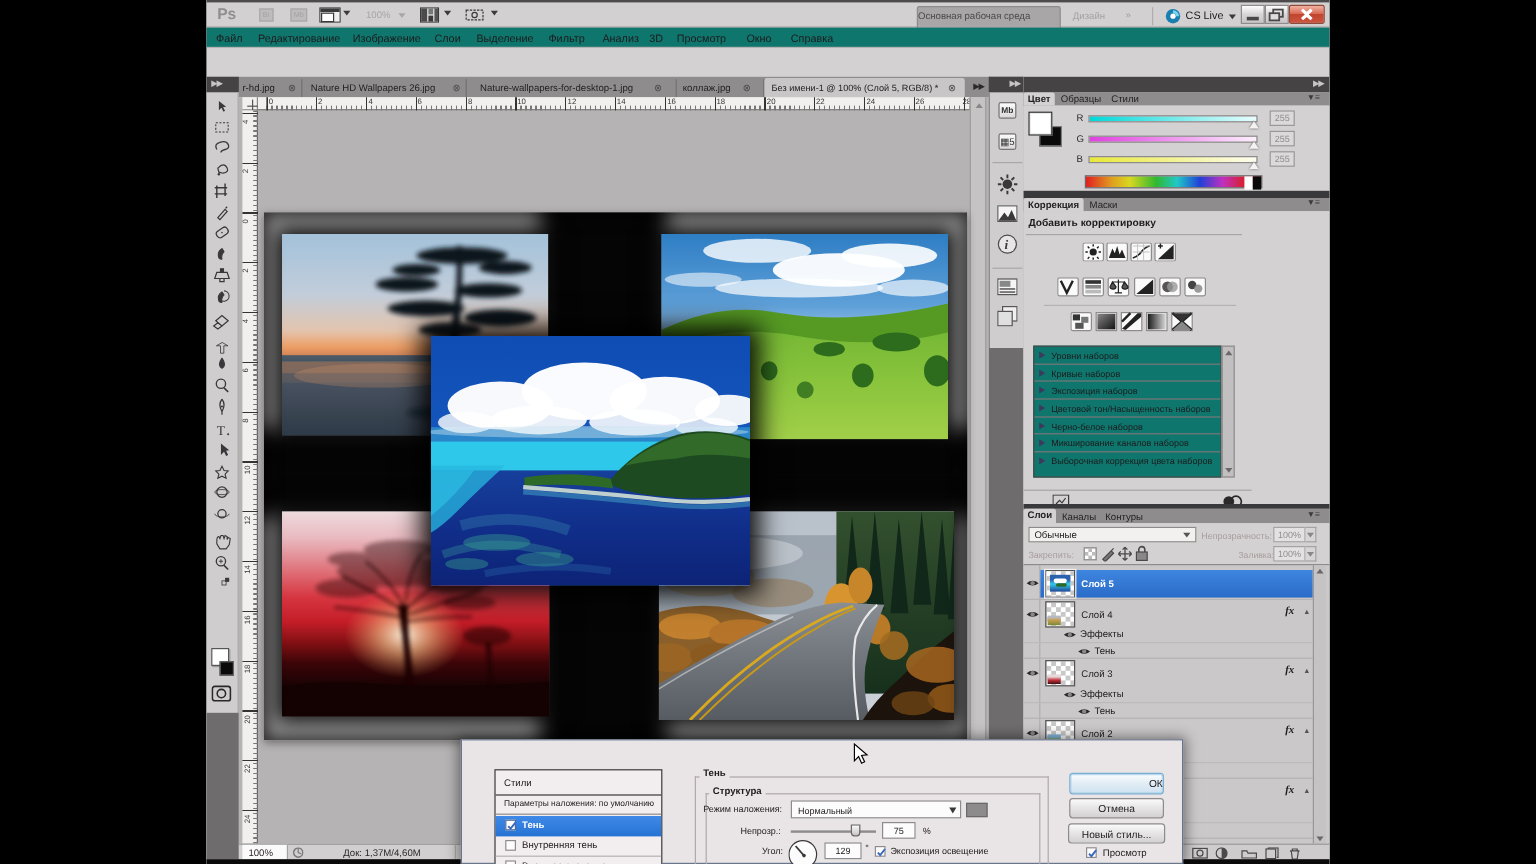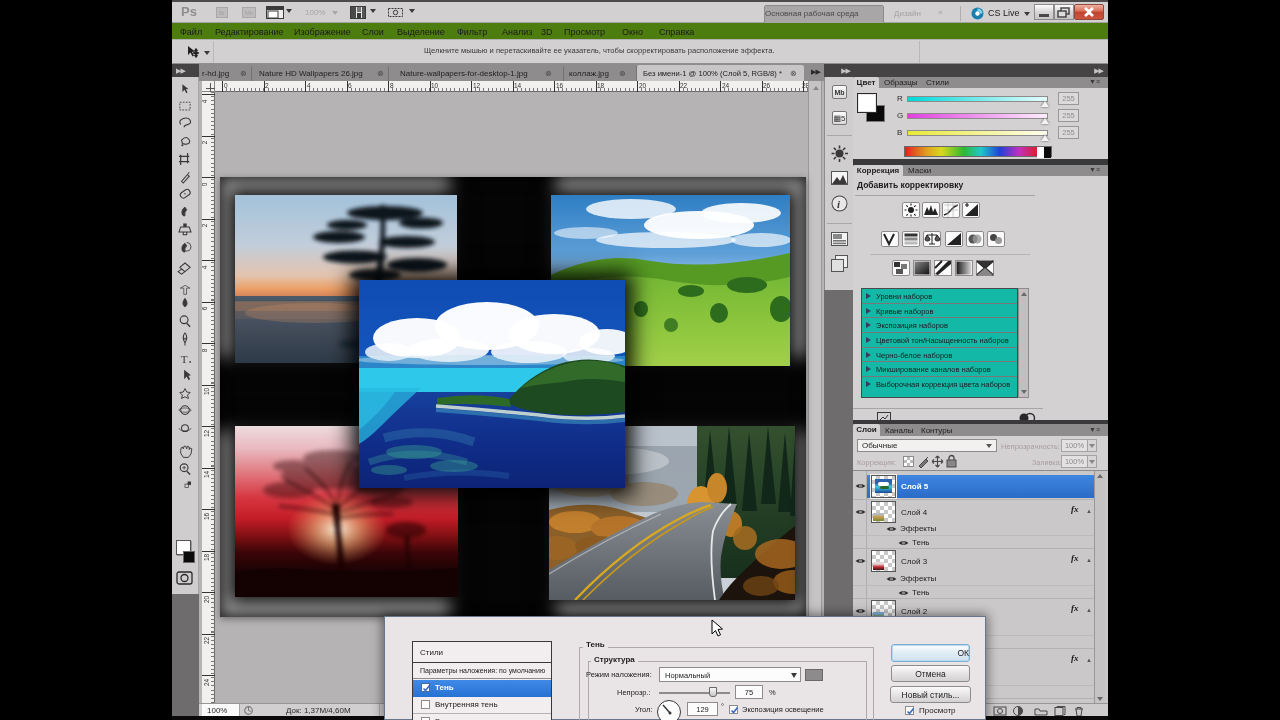--- a/index.html
+++ b/index.html
@@ -56,44 +56,34 @@
           <rect x="6" y="3" width="8" height="6" fill="none" stroke="#4a4849" stroke-width="1.5"></rect>
           <rect x="3" y="6" width="8" height="6" fill="#ddd" stroke="#4a4849" stroke-width="1.5"></rect>
         </svg></div>
     <div class="abs" style="left:902px;top:2px;width:30px;height:16px;background:linear-gradient(#f0b0a0,#d86b55 45%,#c0442e 50%,#cd5540);border:1px solid #8e4a3a;border-radius:2px">
       <svg width="28" height="14">
           <path d="M10 3 L14 6.5 L18 3 M10 11 L14 7.5 L18 11" stroke="#fff" stroke-width="2.6" fill="none"></path>
           <path d="M10.5 3.5 L17.5 10.5 M17.5 3.5 L10.5 10.5" stroke="#fff" stroke-width="2.2"></path>
         </svg></div>
   </div>
 
-  <div class="abs" id="menubar" style="left:0;top:23px;width:936px;height:17px;background:#4d7c0f;border-bottom:1px solid #b5b2b3;font-size:9px;color:#1d1b1c">
+  <div class="abs" id="menubar" style="left:0;top:23px;width:936px;height:17px;background:#0f766e;border-bottom:1px solid #b5b2b3;font-size:9px;color:#1d1b1c">
     <span class="abs" style="left:8px;top:4px">Файл</span>
     <span class="abs" style="left:43px;top:4px">Редактирование</span>
     <span class="abs" style="left:122px;top:4px">Изображение</span>
     <span class="abs" style="left:190px;top:4px">Слои</span>
     <span class="abs" style="left:225px;top:4px">Выделение</span>
     <span class="abs" style="left:285px;top:4px">Фильтр</span>
     <span class="abs" style="left:330px;top:4px">Анализ</span>
     <span class="abs" style="left:369px;top:4px">3D</span>
     <span class="abs" style="left:392px;top:4px">Просмотр</span>
     <span class="abs" style="left:450px;top:4px">Окно</span>
     <span class="abs" style="left:487px;top:4px">Справка</span>
   </div>
 
-  <div class="abs" id="optbar" style="left:0;top:41px;width:936px;height:23px;background:#d3d0d1;border-bottom:1px solid #918e8f">
-    <svg class="abs" style="left:13px;top:4px" width="16" height="14">
-        <path d="M3 1 L3 10 L5.5 7.5 L7.5 11.5 L9 10.5 L7 7 L10 6.5 Z" fill="#222"></path>
-        <path d="M11 5 v6 M8 8 h6 M11 3.5 l-1.5 2 h3 Z M11 12.5 l-1.5 -2 h3 Z M8.5 8 l2 -1.5 v3 Z M13.5 8 l-2 -1.5 v3 Z" stroke="#222" stroke-width="1" fill="#222"></path>
-      </svg>
-    <div class="abs" style="left:32px;top:10px;width:0;height:0;border-left:3px solid transparent;border-right:3px solid transparent;border-top:4px solid #3c3a3b"></div>
-    <div class="abs" style="left:41px;top:0;width:1px;height:22px;background:#bab7b8"></div>
-    <div class="abs" style="left:252px;top:5px;font-size:7.6px;color:#3a3839">Щелкните мышью и перетаскивайте ее указатель, чтобы скорректировать расположение эффекта.</div>
-    <div class="abs" style="left:747px;top:0;width:1px;height:22px;background:#bab7b8"></div>
-  </div>
 
   <div class="abs" id="tabrow" style="left:0;top:64px;width:653px;height:17px;background:#8f8c8d;font-size:8px;color:#232122">
     <div class="abs" style="left:0;top:0;width:27px;height:13px;background:#454344;color:#c8c5c6;font-size:7px;line-height:13px;padding-left:4px;letter-spacing:-1px">▶▶</div>
     <div class="abs" style="left:30px;top:2px;width:50px;height:15px;border-right:1px solid #757273">
         <span class="abs" style="left:0px;top:3px">r-hd.jpg</span>
         <span class="abs" style="left:38px;top:3px;color:#4a4849">⊗</span>
       </div>
     <div class="abs" style="left:80px;top:2px;width:137px;height:15px;border-right:1px solid #757273">
         <span class="abs" style="left:7px;top:3px">Nature HD Wallpapers 26.jpg</span>
         <span class="abs" style="left:125px;top:3px;color:#4a4849">⊗</span>
@@ -621,21 +611,21 @@
             </linearGradient>
           </g>
         <g transform="translate(84)">
             <rect x="0.5" y="0.5" width="17" height="15" fill="#fbfafa" stroke="#8e8b8c"></rect>
             <path d="M1 1 L17 15 M17 1 L1 15" stroke="#222" stroke-width="2"></path>
             <path d="M1 1 h16 L9 8 Z" fill="#333"></path>
             <path d="M1 15 h16 L9 8 Z" fill="#888"></path>
           </g>
       </svg>
 
-      <div class="abs" style="left:8px;top:112px;width:157px;height:110px;background:#14b8a6;border:1px solid #4a4849">
+      <div class="abs" style="left:8px;top:112px;width:157px;height:110px;background:#0f766e;border:1px solid #4a4849">
         <div style="height:14.7px;border-bottom:1px solid #7a7778;position:relative">
             <span class="abs" style="left:4px;top:4px;width:0;height:0;border-top:3.5px solid transparent;border-bottom:3.5px solid transparent;border-left:5px solid #3c3a5a"></span>
             <span class="abs" style="left:14px;top:3px;font-size:7.5px;color:#1d1b1c">Уровни наборов</span>
           </div>
         <div style="height:14.7px;border-bottom:1px solid #7a7778;position:relative">
             <span class="abs" style="left:4px;top:4px;width:0;height:0;border-top:3.5px solid transparent;border-bottom:3.5px solid transparent;border-left:5px solid #3c3a5a"></span>
             <span class="abs" style="left:14px;top:3px;font-size:7.5px;color:#1d1b1c">Кривые наборов</span>
           </div>
         <div style="height:14.7px;border-bottom:1px solid #7a7778;position:relative">
             <span class="abs" style="left:4px;top:4px;width:0;height:0;border-top:3.5px solid transparent;border-bottom:3.5px solid transparent;border-left:5px solid #3c3a5a"></span>
@@ -682,21 +672,21 @@
       <span class="abs" style="right:8px;top:2px;color:#3a3839;font-size:7px">▼≡</span>
     </div>
 
     <div class="abs" style="left:0;top:372px;width:255px;height:34px;background:#d4d1d2">
       <div class="abs" style="left:4px;top:3px;width:140px;height:13px;background:#f2f1f0;border:1px solid #8e8b8c;font-size:8px;color:#1d1b1c;line-height:12px;padding-left:4px">Обычные<span class="abs" style="right:4px;top:4px;width:0;height:0;border-left:3px solid transparent;border-right:3px solid transparent;border-top:4px solid #555"></span></div>
       <span class="abs" style="left:148px;top:6px;font-size:7.5px;color:#a89d9e">Непрозрачность:</span>
       <div class="abs" style="left:208px;top:3px;width:27px;height:13px;background:#e4e1e2;border:1px solid #a5a2a3;font-size:7.5px;color:#908d8e;text-align:center;line-height:12px">100%</div>
       <div class="abs" style="left:235px;top:3px;width:9px;height:13px;background:#d8d5d6;border:1px solid #a5a2a3;border-left:none">
           <span class="abs" style="left:1px;top:4px;width:0;height:0;border-left:3px solid transparent;border-right:3px solid transparent;border-top:4px solid #8a8788"></span>
         </div>
-      <span class="abs" style="left:4px;top:22px;font-size:7.5px;color:#a89d9e">Коррекция:</span>
+      <span class="abs" style="left:4px;top:22px;font-size:7.5px;color:#a89d9e">Закрепить:</span>
       <div class="abs" style="left:50px;top:20px;width:11px;height:11px;border:1px solid #8e8b8c;background:repeating-conic-gradient(#bbb 0% 25%,#fff 0% 50%) 0 0/6px 6px"></div>
       <svg class="abs" style="left:64px;top:19px" width="12" height="13">
           <path d="M2 11 L9 4 L11 6 L4 13 Z M9 4 l2-2" stroke="#4a4849" fill="#777" stroke-width="1"></path>
         </svg>
       <svg class="abs" style="left:78px;top:19px" width="13" height="13">
           <path d="M6.5 1 v11 M1 6.5 h11 M6.5 1 l-2 2 M6.5 1 l2 2 M6.5 12 l-2-2 M6.5 12 l2-2 M1 6.5 l2-2 M1 6.5 l2 2 M12 6.5 l-2-2 M12 6.5 l-2 2" stroke="#4a4849" stroke-width="1.1" fill="none"></path>
         </svg>
       <svg class="abs" style="left:93px;top:18px" width="11" height="14">
           <rect x="1" y="6" width="9" height="7" fill="#8a8788" stroke="#4a4849"></rect>
           <path d="M3 6 V4 a2.5 2.5 0 0 1 5 0 V6" fill="none" stroke="#4a4849" stroke-width="1.3"></path>

